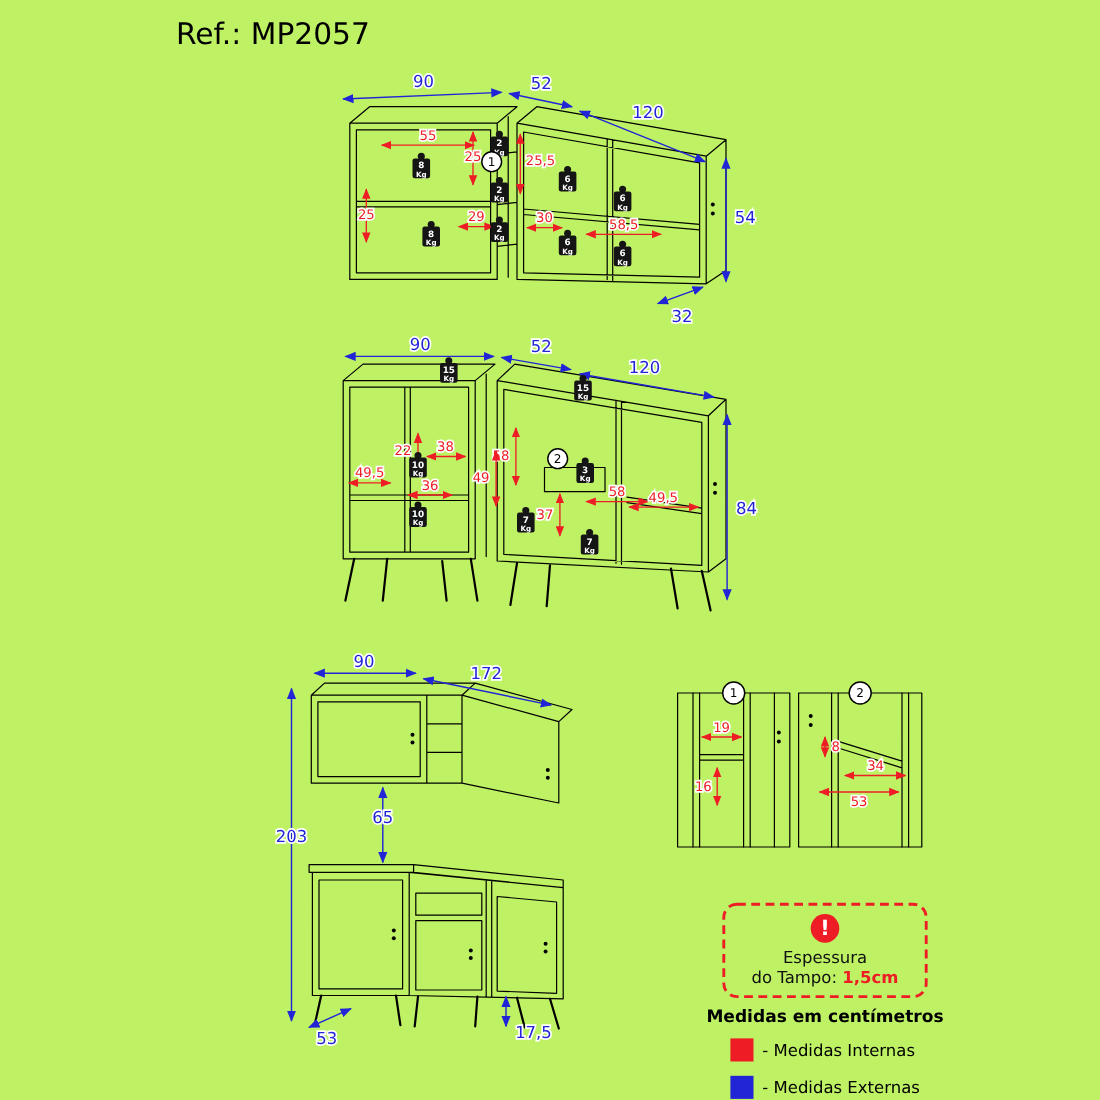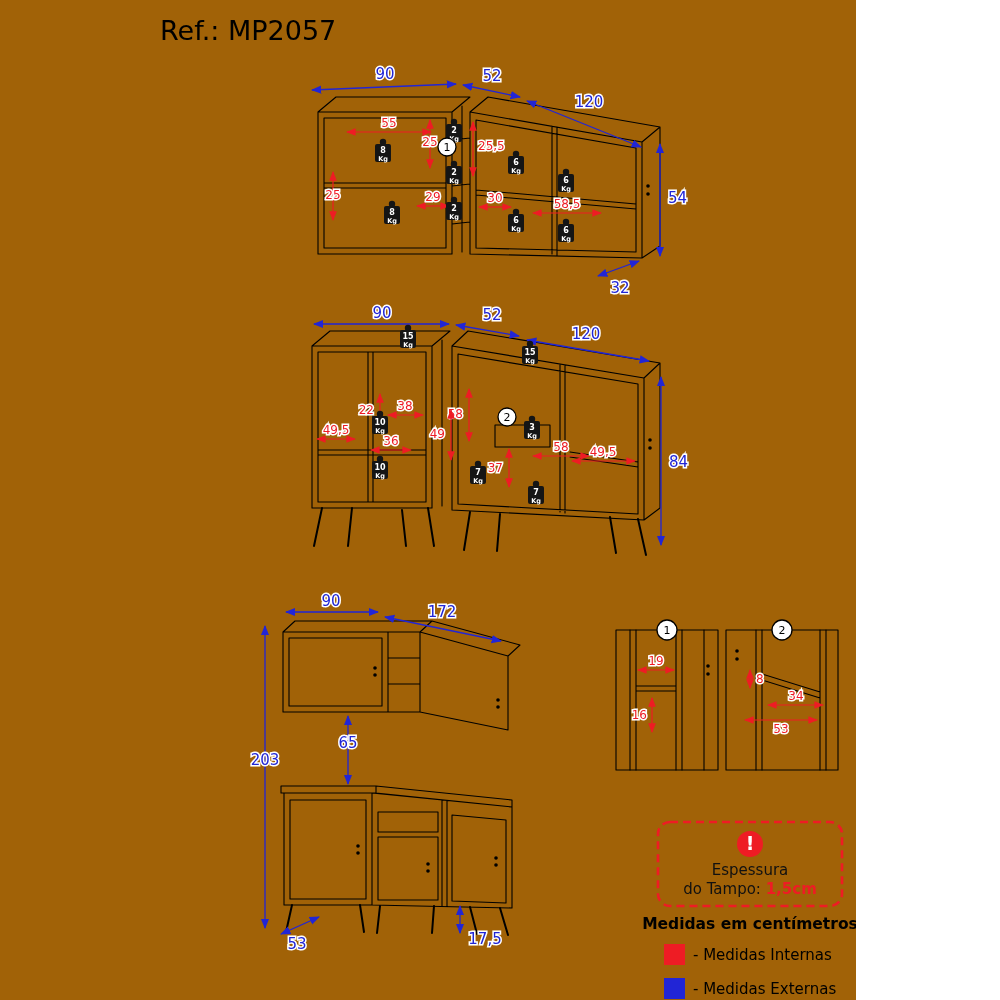--- a/index.html
+++ b/index.html
@@ -1,16 +1,16 @@
 <!DOCTYPE html>
 <html><head>
 <meta charset="utf-8">
 <style>
   html,body{margin:0;padding:0;background:#fff;}
-  #stage{position:relative;width:856px;height:1000px;background:#a16207;overflow:hidden;}
+  #stage{position:relative;width:1000px;height:1000px;background:#bef264;overflow:hidden;}
   svg{display:block;}
   svg text{font-family:"DejaVu Sans","Liberation Sans",sans-serif;}
   .title{font-size:27px;fill:#000;}
   .ln{stroke:#000;fill:none;stroke-width:1.1;stroke-linejoin:round;stroke-linecap:round;}
   .leg2{stroke:#000;fill:none;stroke-width:2;stroke-linecap:round;}
   .dot{fill:#000;}
   .dimb{stroke:#2125d6;stroke-width:1.3;marker-start:url(#ab);marker-end:url(#ab);}
   .dimr{stroke:#ee1c24;stroke-width:1.2;marker-start:url(#ar);marker-end:url(#ar);}
   .tb{fill:#2125d6;font-size:15px;text-anchor:middle;paint-order:stroke;stroke:#fff;stroke-width:3px;}
   .tr{fill:#ee1c24;font-size:12px;text-anchor:middle;paint-order:stroke;stroke:#fff;stroke-width:3px;}

